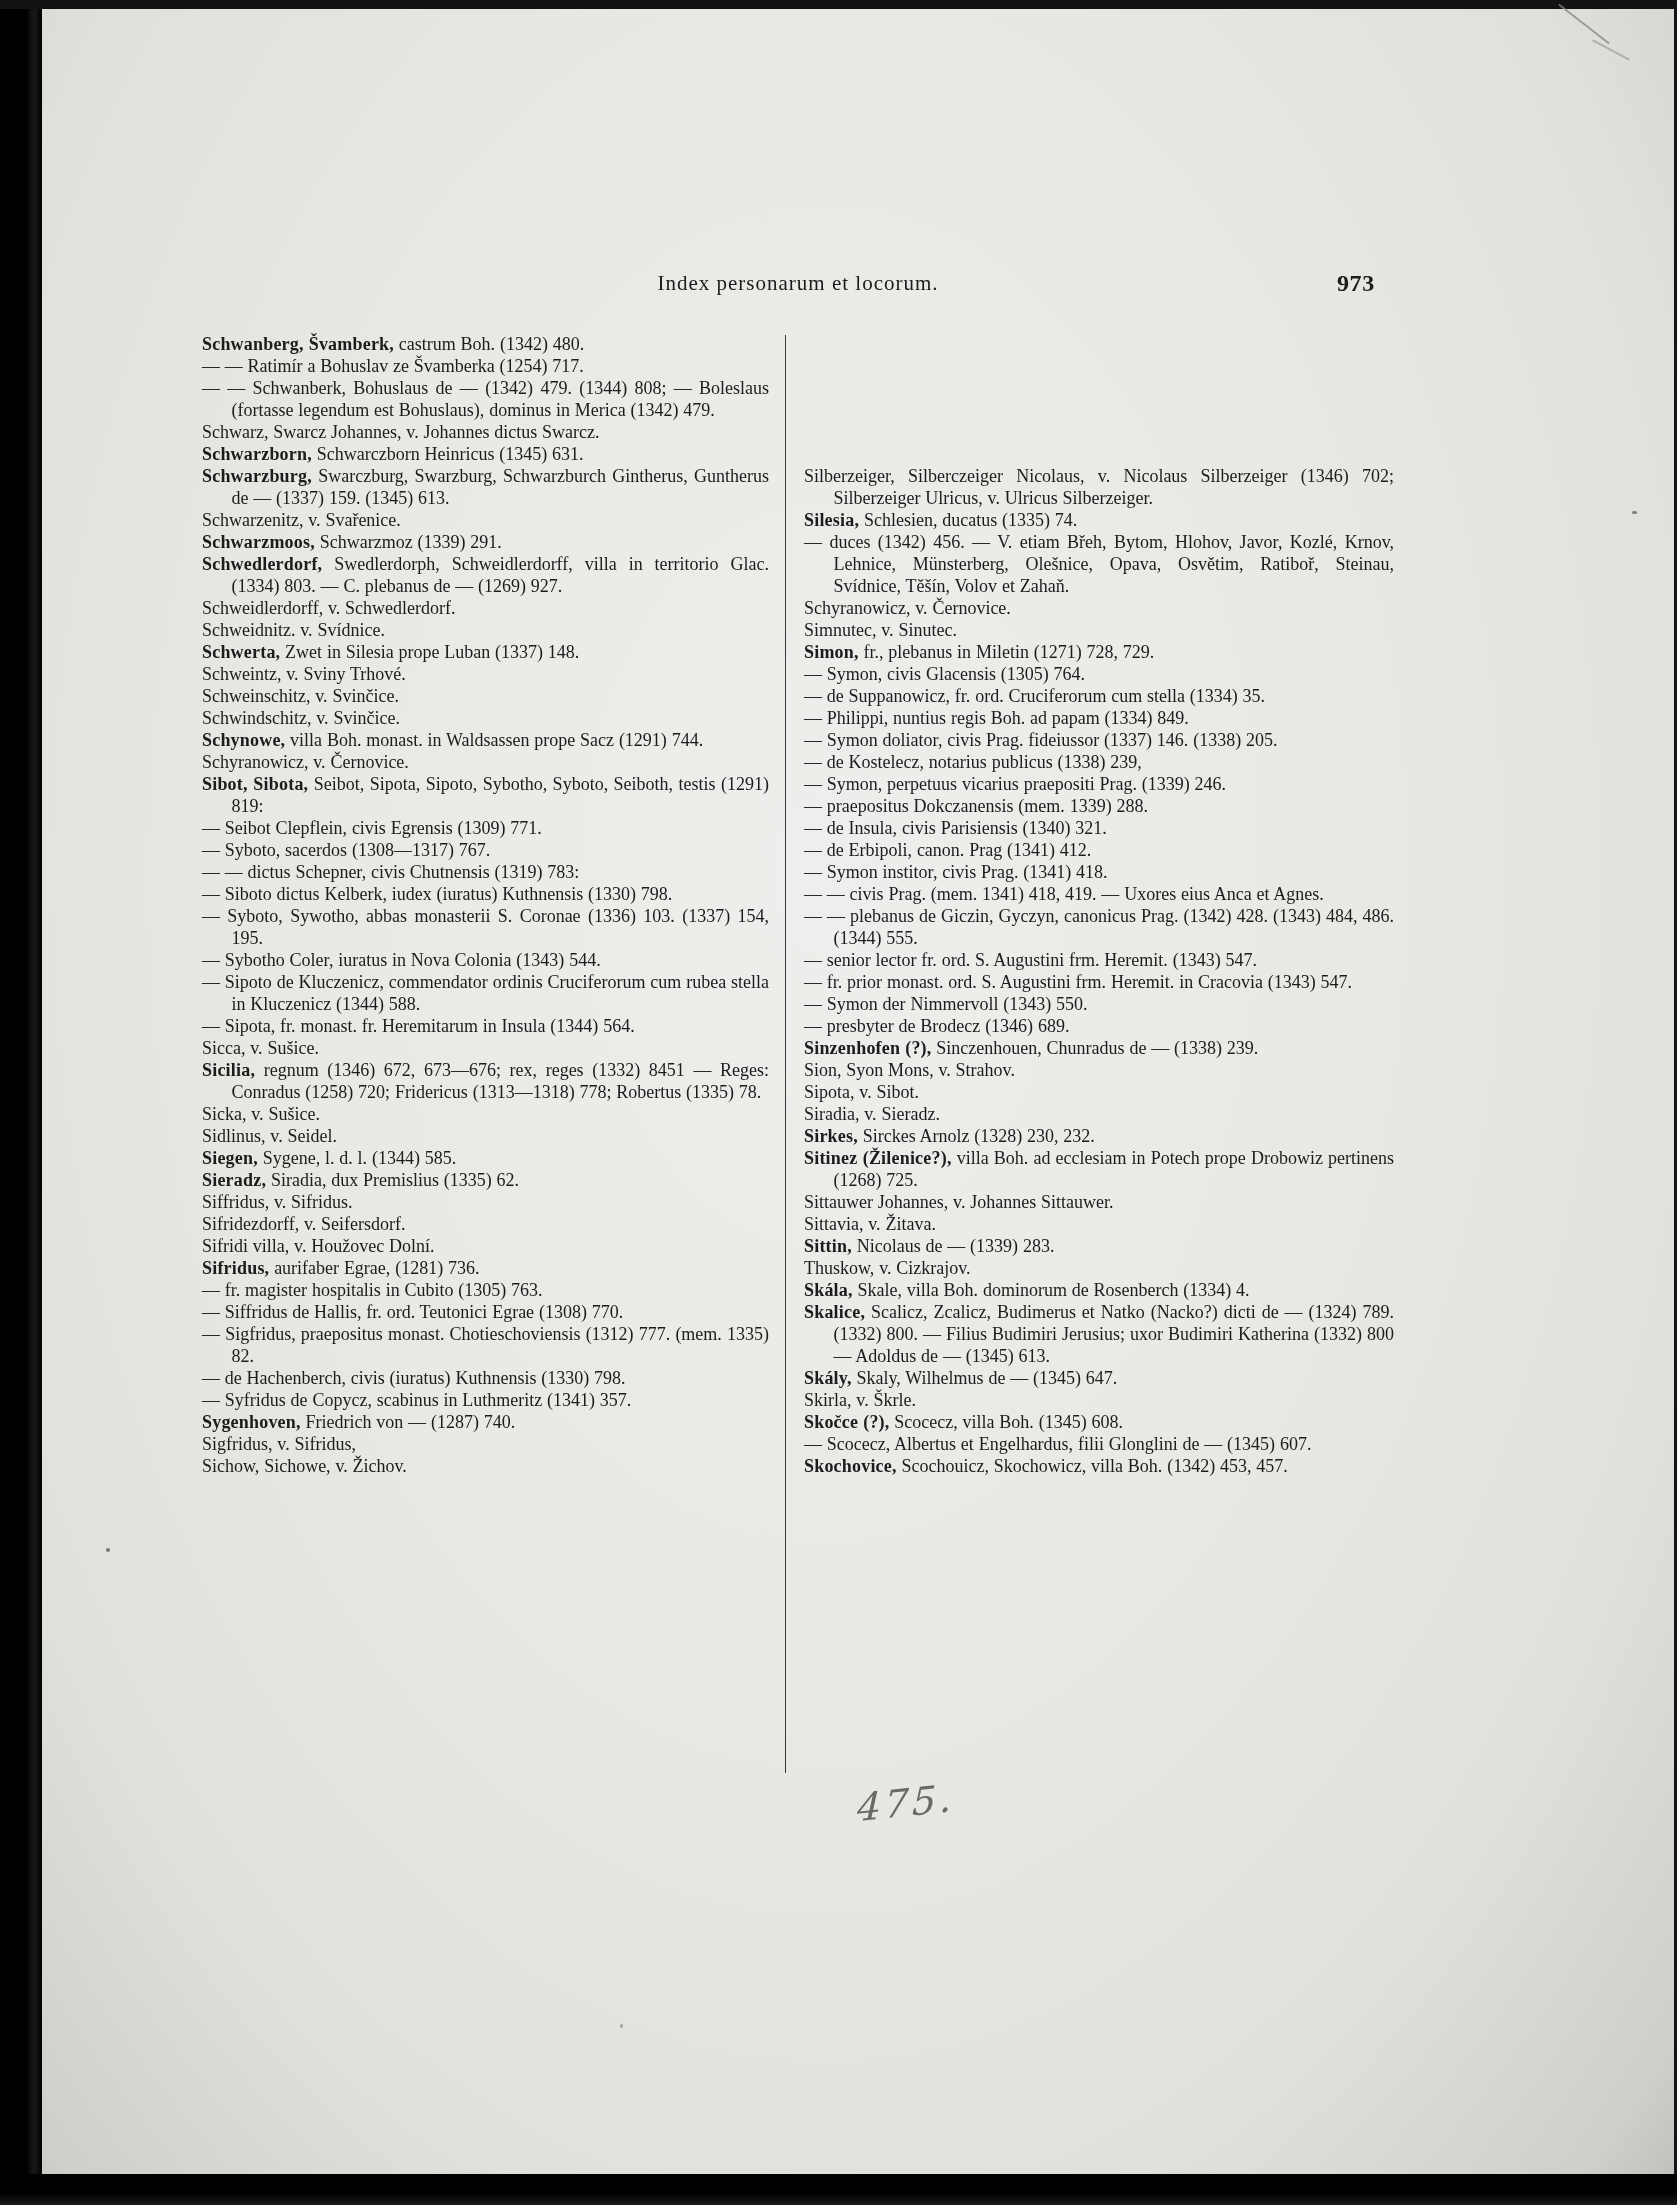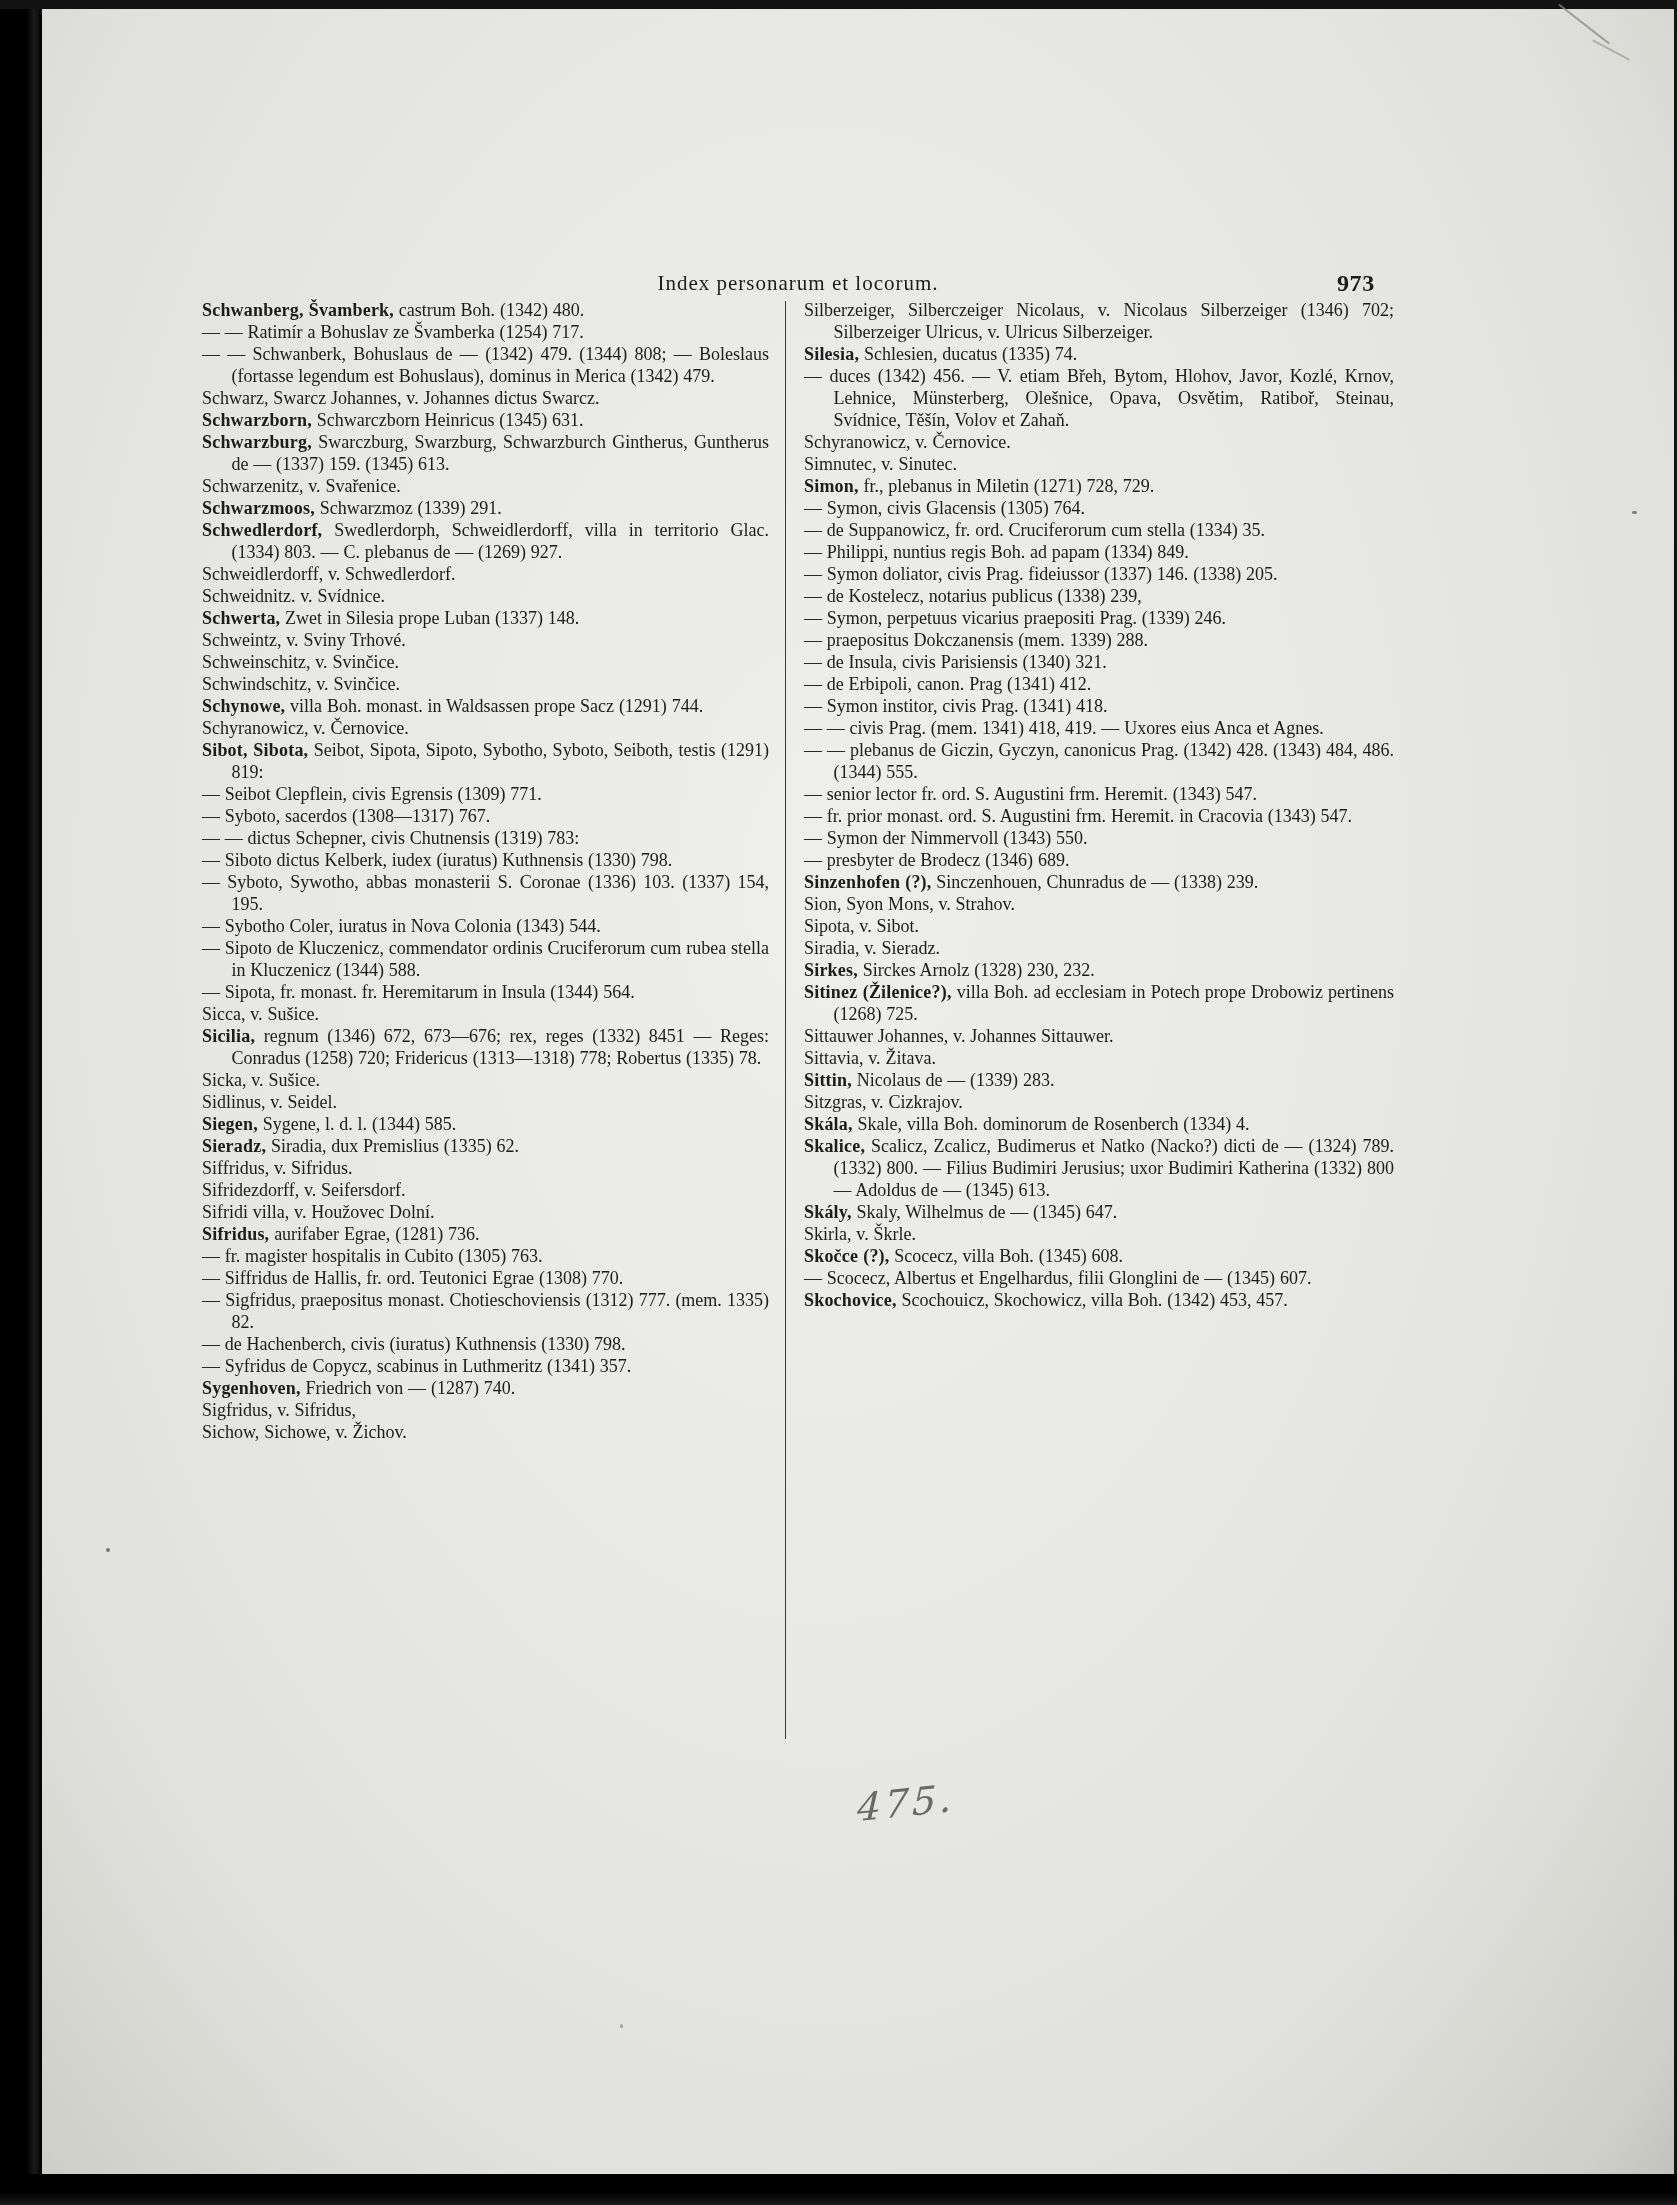--- a/index.html
+++ b/index.html
@@ -56,21 +56,23 @@
     position: absolute;
     right: 19px;
     top: -1.3px;
     font-weight: bold;
     font-size: 24px;
     letter-spacing: 0.7px;
   }
 
   .columns {
     position: relative;
+    margin-top: 34px;
     display: flex;
+    align-items: flex-end;
   }
   .col {
     font-size: 18px;
     line-height: 22px;
     text-align: justify;
   }
   .col-left  { width: 567px; margin-right: 35px; }
   .col-right { width: 590px; }
   .col-divider {
     position: absolute;
@@ -208,21 +210,21 @@
             <p class="entry">— presbyter de Brodecz (1346) 689.</p>
             <p class="entry"><b>Sinzenhofen (?),</b> Sinczenhouen, Chunradus de — (1338) 239.</p>
             <p class="entry">Sion, Syon Mons, v. Strahov.</p>
             <p class="entry">Sipota, v. Sibot.</p>
             <p class="entry">Siradia, v. Sieradz.</p>
             <p class="entry"><b>Sirkes,</b> Sirckes Arnolz (1328) 230, 232.</p>
             <p class="entry"><b>Sitinez (Žilenice?),</b> villa Boh. ad ecclesiam in Potech prope Drobowiz pertinens (1268) 725.</p>
             <p class="entry">Sittauwer Johannes, v. Johannes Sittauwer.</p>
             <p class="entry">Sittavia, v. Žitava.</p>
             <p class="entry"><b>Sittin,</b> Nicolaus de — (1339) 283.</p>
-            <p class="entry">Sitzgras, v. Cizkrajov.</p>
+            <p class="entry">Thuskow, v. Cizkrajov.</p>
             <p class="entry"><b>Skála,</b> Skale, villa Boh. dominorum de Rosenberch (1334) 4.</p>
             <p class="entry"><b>Skalice,</b> Scalicz, Zcalicz, Budimerus et Natko (Nacko?) dicti de — (1324) 789. (1332) 800. — Filius Budimiri Jerusius; uxor Budimiri Katherina (1332) 800 — Adoldus de — (1345) 613.</p>
             <p class="entry"><b>Skály,</b> Skaly, Wilhelmus de — (1345) 647.</p>
             <p class="entry">Skirla, v. Škrle.</p>
             <p class="entry"><b>Skočce (?),</b> Scocecz, villa Boh. (1345) 608.</p>
             <p class="entry">— Scocecz, Albertus et Engelhardus, filii Glonglini de — (1345) 607.</p>
             <p class="entry"><b>Skochovice,</b> Scochouicz, Skochowicz, villa Boh. (1342) 453, 457.</p>
           </div>
       </div>
 

